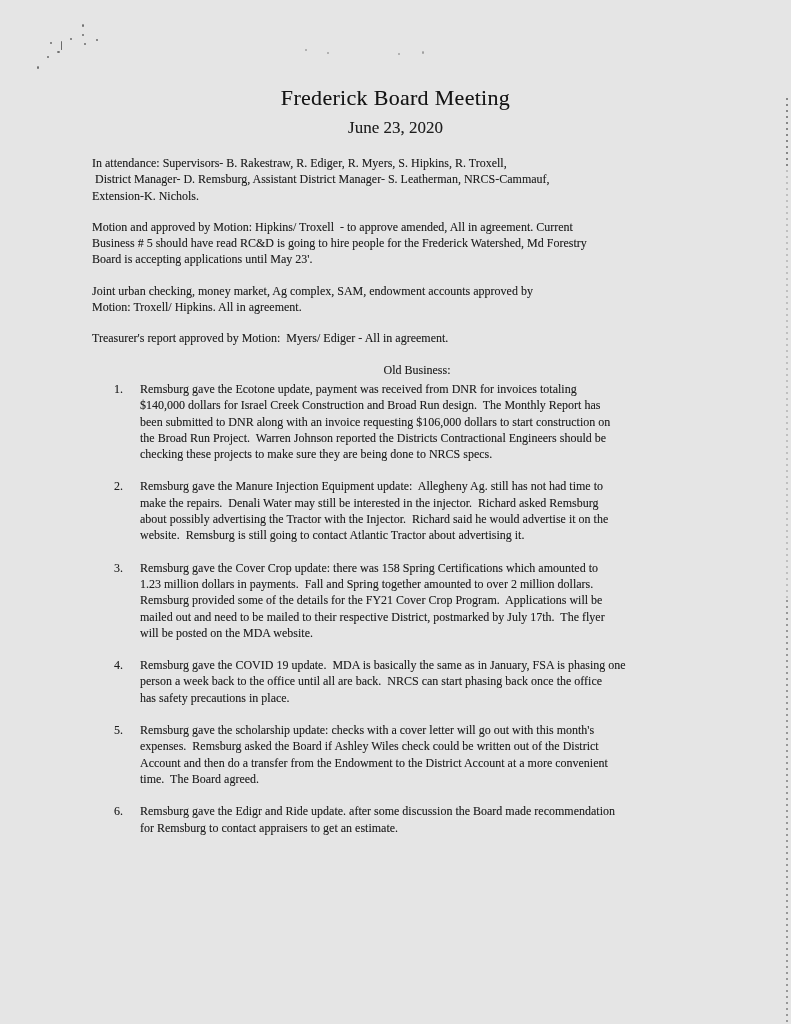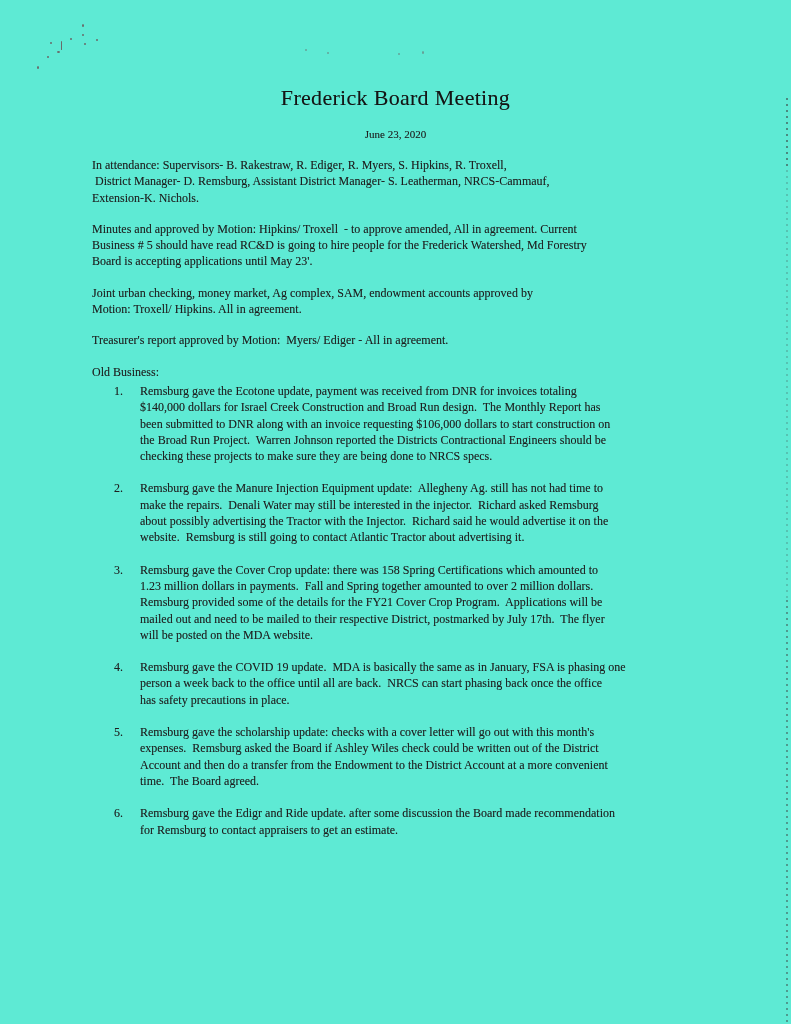--- a/index.html
+++ b/index.html
@@ -2,52 +2,52 @@
 <html><head>
 <meta charset="utf-8">
 <style>
   html, body { margin: 0; padding: 0; }
   body { background: #ffffff; }
 
   .page {
     position: relative;
     width: 791px;
     height: 1024px;
-    background: #5eead4;
+    background: #e5e5e5;
     overflow: hidden;
     font-family: "Liberation Serif", "DejaVu Serif", serif;
     color: #1e1e1e;
     text-shadow: 0 0 0.6px rgba(25,25,25,0.35);
   }
 
   .titleblock { padding-top: 85px; text-align: center; }
   .titleblock h1 {
     margin: 0;
     font-size: 22px;
     font-weight: normal;
     letter-spacing: 0.3px;
     color: #141414;
   }
-  .titleblock .date { font-size: 11px; margin-top: 17px; }
+  .titleblock .date { font-size: 17px; margin-top: 7px; }
 
   .content {
     padding: 17px 49px 0 92px;
     font-size: 12px;
     line-height: 16.3px;
   }
 
   .para { margin: 0 0 15px 0; }
   .para, .para span, .itxt { white-space: pre-wrap; }
 
   .ul {
     text-decoration-thickness: 1px;
     text-underline-offset: 2px;
   }
 
-  .heading { margin-bottom: 3px; }
+  .heading { margin-bottom: 3px; text-align: center; }
 
   ol.items { list-style: none; margin: 0; padding: 0; }
   ol.items li { position: relative; padding-left: 48px; margin-bottom: 16px; }
   ol.items .num { position: absolute; left: 22px; top: 0; }
 
   
   .specks i {
     position: absolute;
     font-style: normal;
     background: #6a6a6a;
@@ -90,21 +90,21 @@
     <h1>Frederick Board Meeting</h1>
     <div class="date">June 23, 2020</div>
   </header>
 
   <main class="content">
 
     <p class="para">In attendance: Supervisors- B. Rakestraw, R. Ediger, R. Myers, S. Hipkins, R. Troxell,
  District Manager- D. Remsburg, Assistant District Manager- S. Leatherman, NRCS-Cammauf,
 Extension-K. Nichols.</p>
 
-    <p class="para"><span>Minutes and approved by </span><span class="ul">Motion: Hipkins/ Troxell  - to approve amended, All in agreement. Current
+    <p class="para"><span>Motion and approved by </span><span class="ul">Motion: Hipkins/ Troxell  - to approve amended, All in agreement. Current
 Business # 5 should have read RC&amp;D is going to hire people for the Frederick Watershed, Md Forestry
 Board is accepting applications until May 23'.</span><span></span></p>
 
     <p class="para"><span>Joint urban checking, money market, Ag complex, SAM, endowment accounts approved by
 </span><span class="ul">Motion: Troxell/ Hipkins. All in agreement.</span><span></span></p>
 
     <p class="para"><span>Treasurer's report approved by </span><span class="ul">Motion:  Myers/ Ediger - All in agreement</span><span>.</span></p>
 
 
     <p class="para heading">Old Business:</p>

